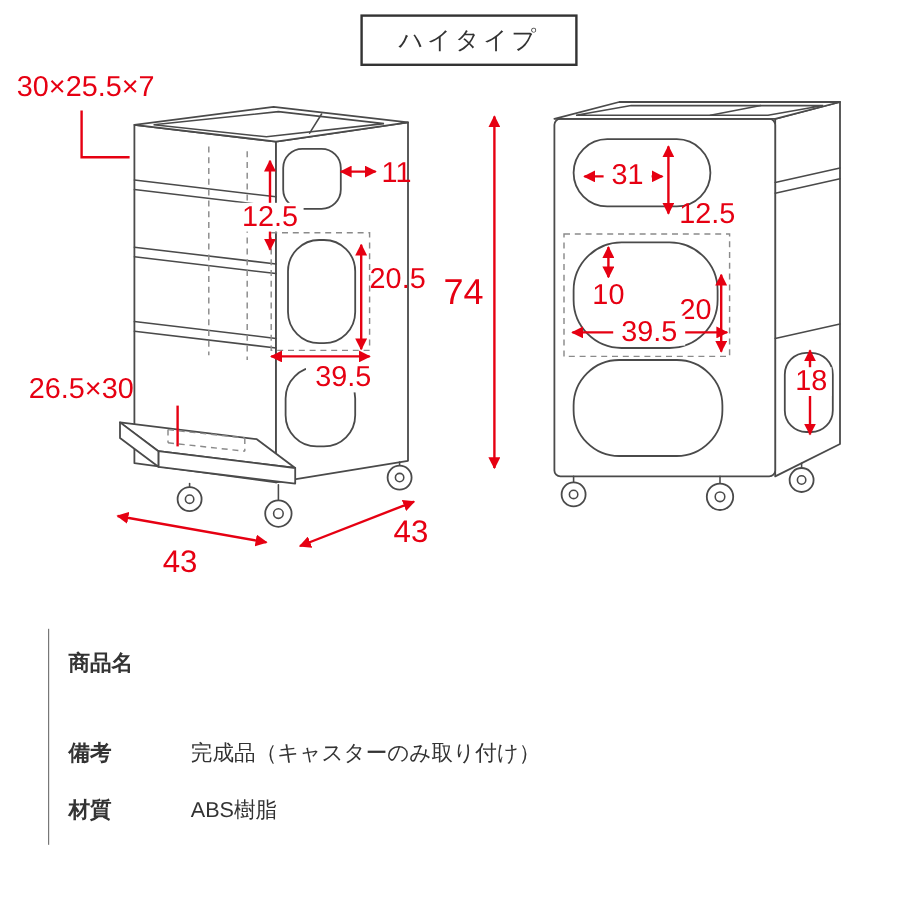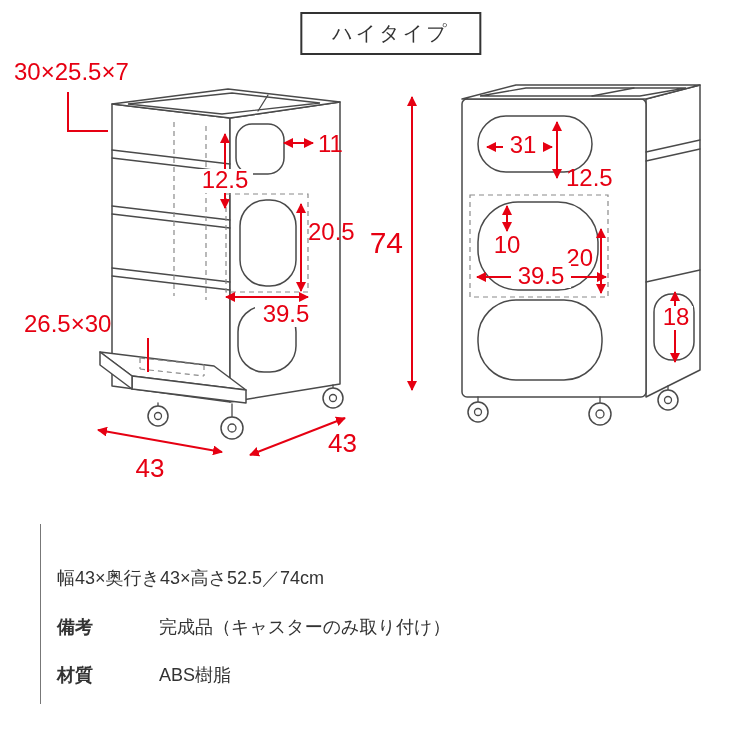--- a/index.html
+++ b/index.html
@@ -172,23 +172,23 @@
     <text class="dimtxt" x="541" y="284" text-anchor="middle">39.5</text>
 
     <line class="dim" x1="675" y1="292" x2="675" y2="362" marker-start="url(#arr)" marker-end="url(#arr)"></line>
     <rect class="wbg" x="659" y="306" width="34" height="24"></rect>
     <text class="dimtxt" x="676" y="325" text-anchor="middle">18</text>
   </g>
 </svg>
 
 <div class="spec">
   <div class="spec-row">
+    <div class="spec-label">商品名</div>
   </div>
   <div class="spec-row">
-    <div class="spec-value">幅43×奥行き43×高さ52.5／74cm</div>
   </div>
   <div class="spec-row">
     <div class="spec-label">備考</div>
     <div class="spec-value">完成品（キャスターのみ取り付け）</div>
   </div>
   <div class="spec-row">
     <div class="spec-label">材質</div>
     <div class="spec-value">ABS樹脂</div>
   </div>
 </div>

